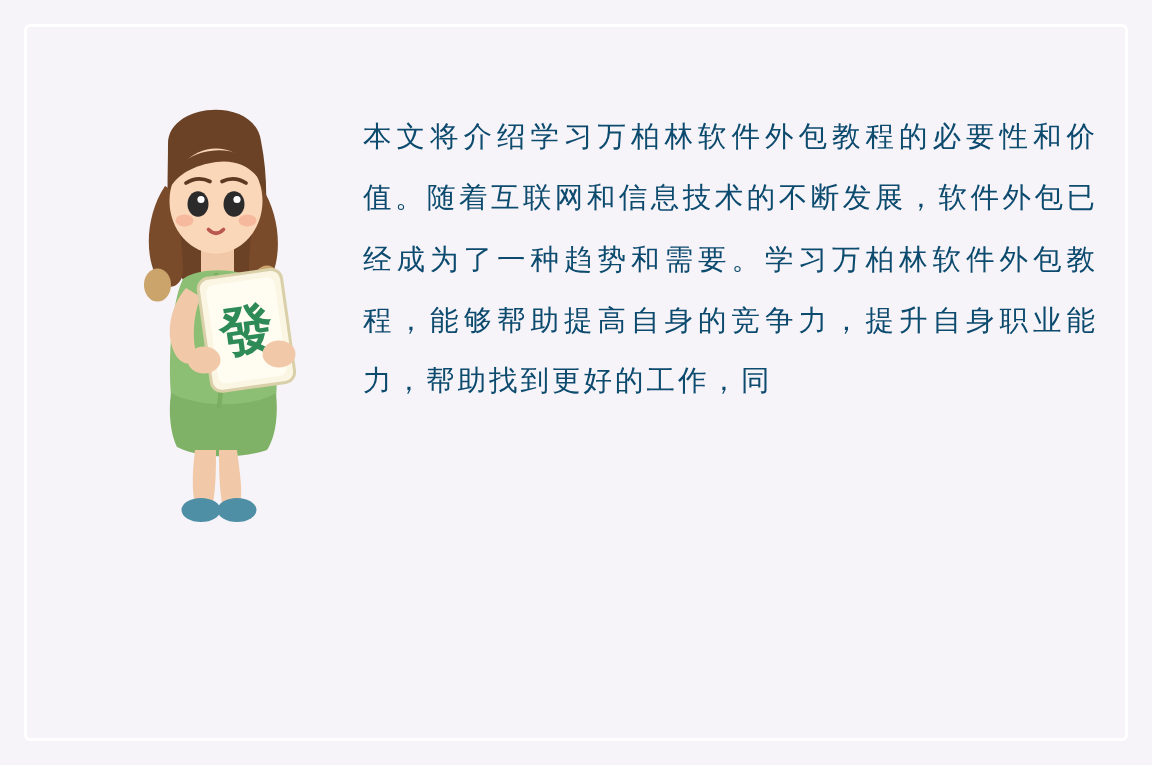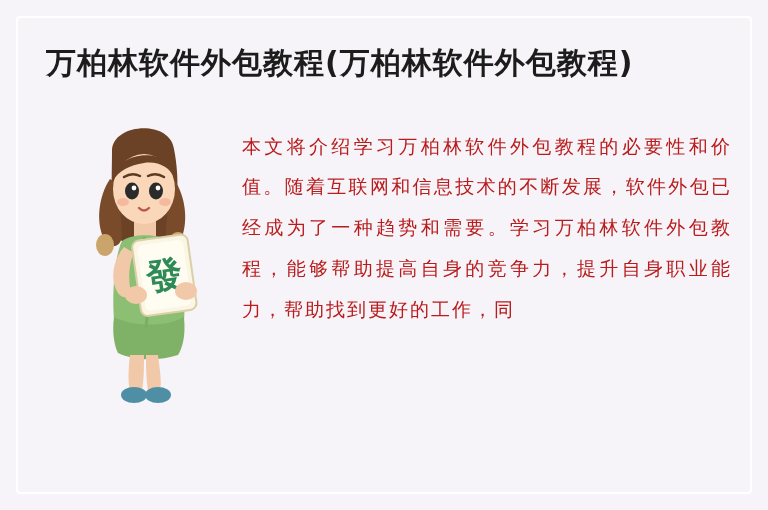--- a/index.html
+++ b/index.html
@@ -60,38 +60,37 @@
     height: 300px;
   }
   .article-text {
     position: absolute;
     left: 196px;
     top: 10px;
     width: 490px;
     font-family: "DejaVu Sans", sans-serif;
     font-size: 19px;
     line-height: 2.15;
-    color: #b91c1c;
+    color: #0c4a6e;
     letter-spacing: 2px;
     text-align: justify;
     word-break: break-all;
   }
 
   
   .illu-svg { display: block; }
 </style>
 </head>
 <body>
 
 <div class="page">
   <div class="inner-frame"></div>
 
   <div class="content">
 
-    <h1 class="title">万柏林软件外包教程(万柏林软件外包教程)</h1>
 
     <div class="body-area">
 
       <div class="illustration">
         <svg class="illu-svg" width="150" height="300" viewBox="0 0 150 300" xmlns="http://www.w3.org/2000/svg">
 
           <path d="M38 46 C38 18 96 14 100 44 C106 74 104 108 96 128 C88 148 48 150 42 126 C36 100 38 70 38 46 Z" fill="#6b4226"></path>
 
           <path d="M36 74 C24 92 22 118 30 134 C36 146 48 142 48 130 C48 116 44 96 46 80 Z" fill="#7a4b2a"></path>
           <ellipse cx="31" cy="140" rx="9" ry="11" fill="#caa46b"></ellipse>

